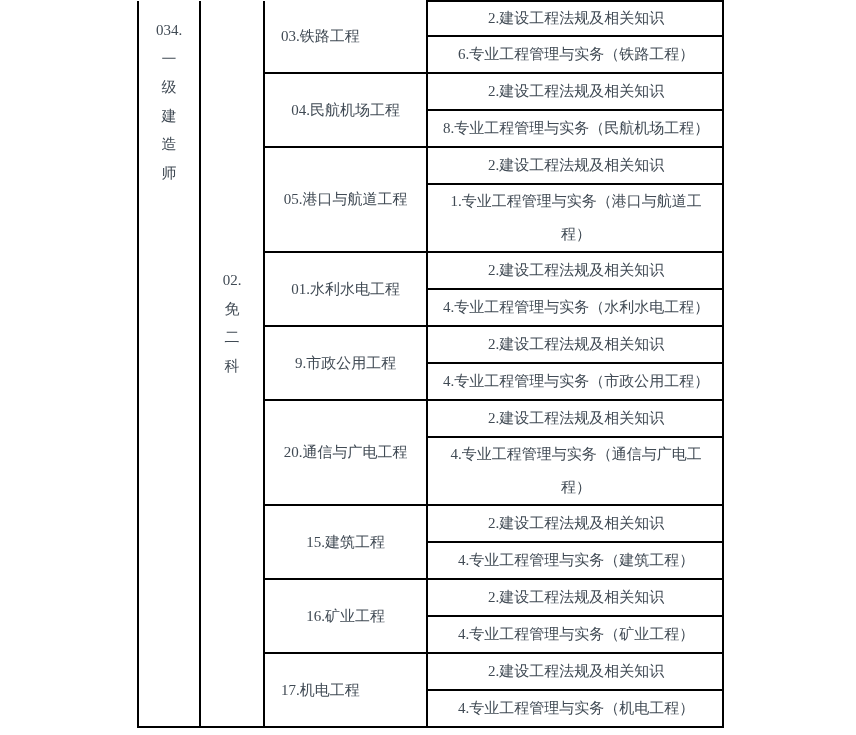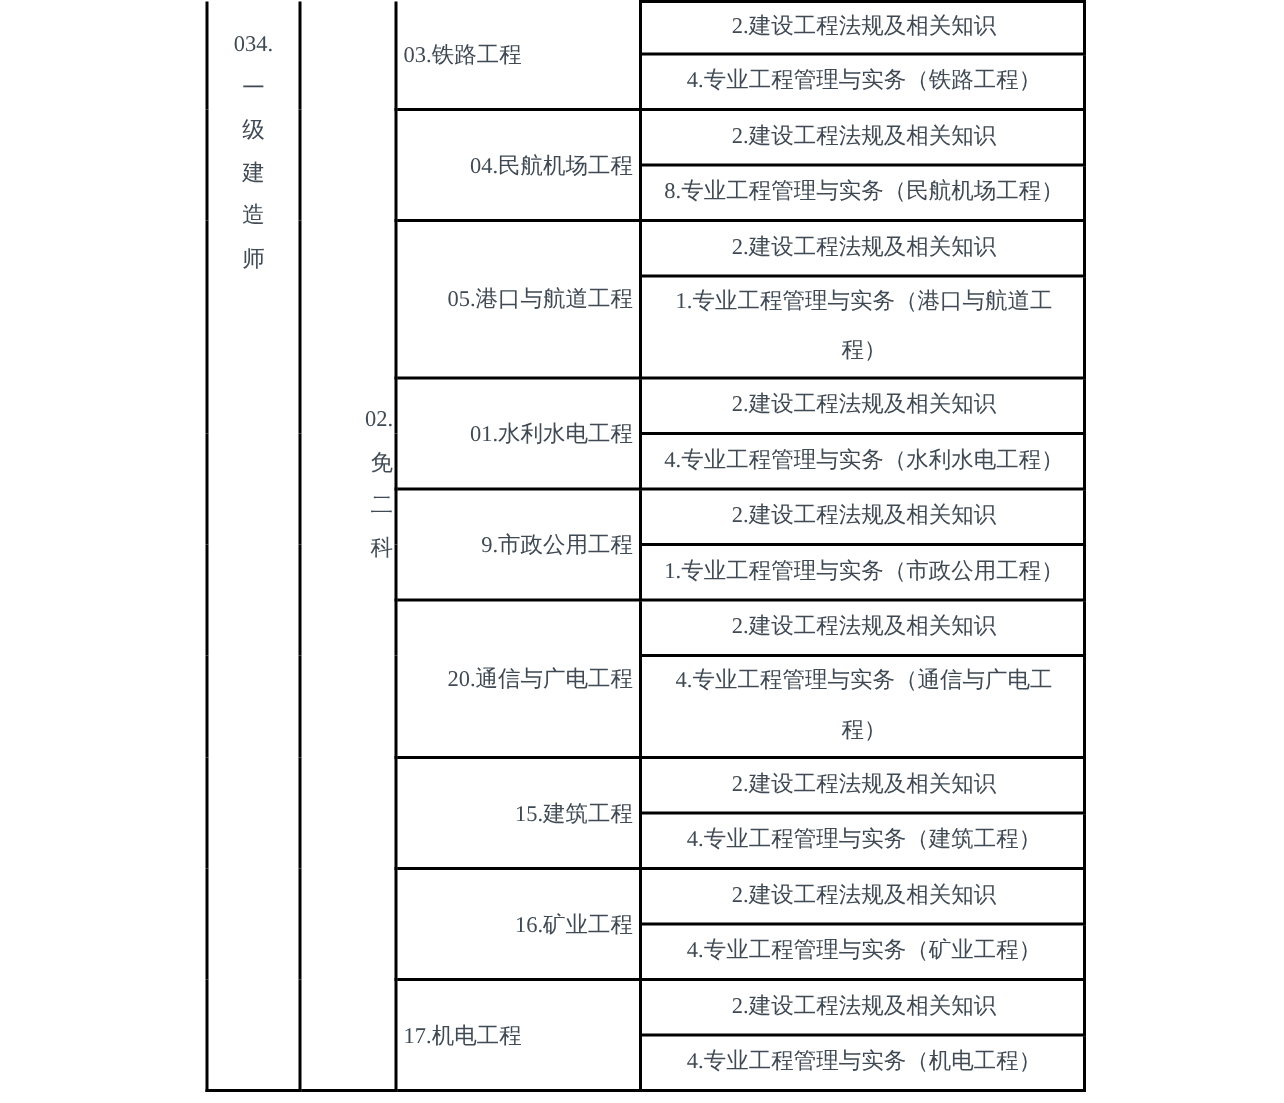--- a/index.html
+++ b/index.html
@@ -45,32 +45,32 @@
   }
   
   td.level {
     vertical-align: top;
     text-align: center;
   }
   td.no-top { border-top: none; }
 
   .vlines { line-height: 28.5px; }
   td.qual .vlines { margin-top: 14px; }
-  td.level .vlines { margin-top: 264px; text-align: right; }
+  td.level .vlines { margin-top: 264px; }
   .vline-item { display: block; }
 
   
   td.spec {
     vertical-align: middle;
-    text-align: right;
+    text-align: center;
     padding: 0 4px;
   }
   td.spec.align-left {
     text-align: left;
-    padding-left: 4px;
+    padding-left: 16px;
   }
 
   
   td.subj {
     vertical-align: middle;
     text-align: center;
     padding: 0 8px 0 10px;
     line-height: 33px;
     margin-top: 20px;
   }
@@ -103,21 +103,21 @@
               <span class="vline-item">02.</span>
               <span class="vline-item">免</span>
               <span class="vline-item">二</span>
               <span class="vline-item">科</span>
             </div>
           </td>
           <td class="spec no-top align-left" rowspan="2">03.铁路工程</td>
           <td class="subj">2.建设工程法规及相关知识</td>
         </tr>
         <tr class="subject-row">
-          <td class="subj">4.专业工程管理与实务（铁路工程）</td>
+          <td class="subj">6.专业工程管理与实务（铁路工程）</td>
         </tr>
         <tr class="subject-row">
           <td class="spec" rowspan="2">04.民航机场工程</td>
           <td class="subj">2.建设工程法规及相关知识</td>
         </tr>
         <tr class="subject-row">
           <td class="subj">8.专业工程管理与实务（民航机场工程）</td>
         </tr>
         <tr class="subject-row">
           <td class="spec" rowspan="2">05.港口与航道工程</td>
@@ -131,21 +131,21 @@
           <td class="subj">2.建设工程法规及相关知识</td>
         </tr>
         <tr class="subject-row">
           <td class="subj">4.专业工程管理与实务（水利水电工程）</td>
         </tr>
         <tr class="subject-row">
           <td class="spec" rowspan="2">9.市政公用工程</td>
           <td class="subj">2.建设工程法规及相关知识</td>
         </tr>
         <tr class="subject-row">
-          <td class="subj">1.专业工程管理与实务（市政公用工程）</td>
+          <td class="subj">4.专业工程管理与实务（市政公用工程）</td>
         </tr>
         <tr class="subject-row">
           <td class="spec" rowspan="2">20.通信与广电工程</td>
           <td class="subj">2.建设工程法规及相关知识</td>
         </tr>
         <tr class="subject-row">
           <td class="subj">4.专业工程管理与实务（通信与广电工程）</td>
         </tr>
         <tr class="subject-row">
           <td class="spec" rowspan="2">15.建筑工程</td>

